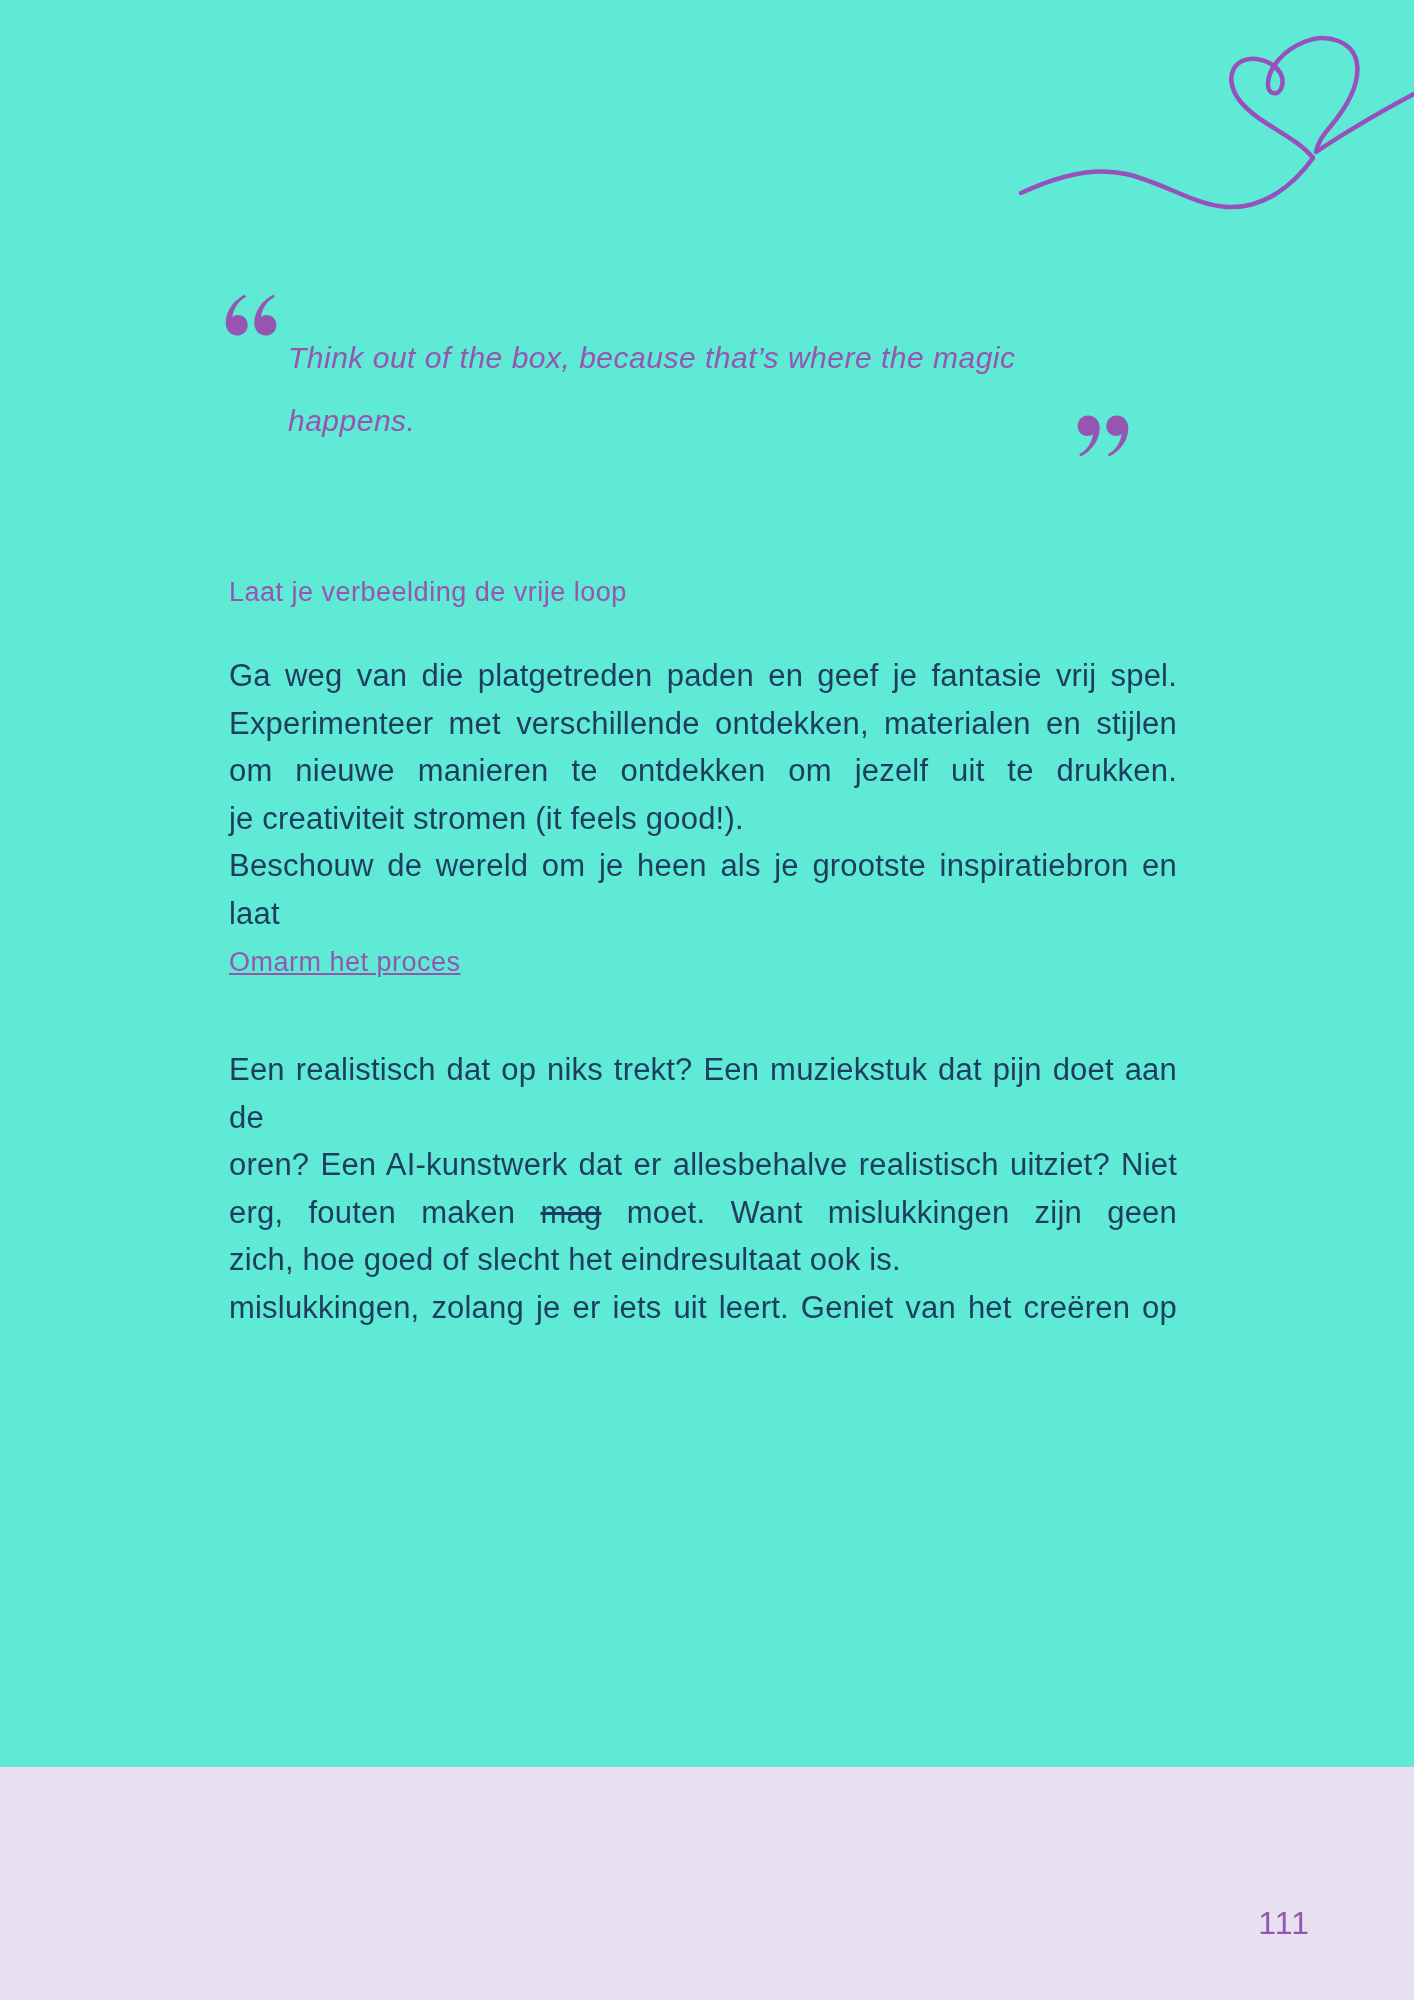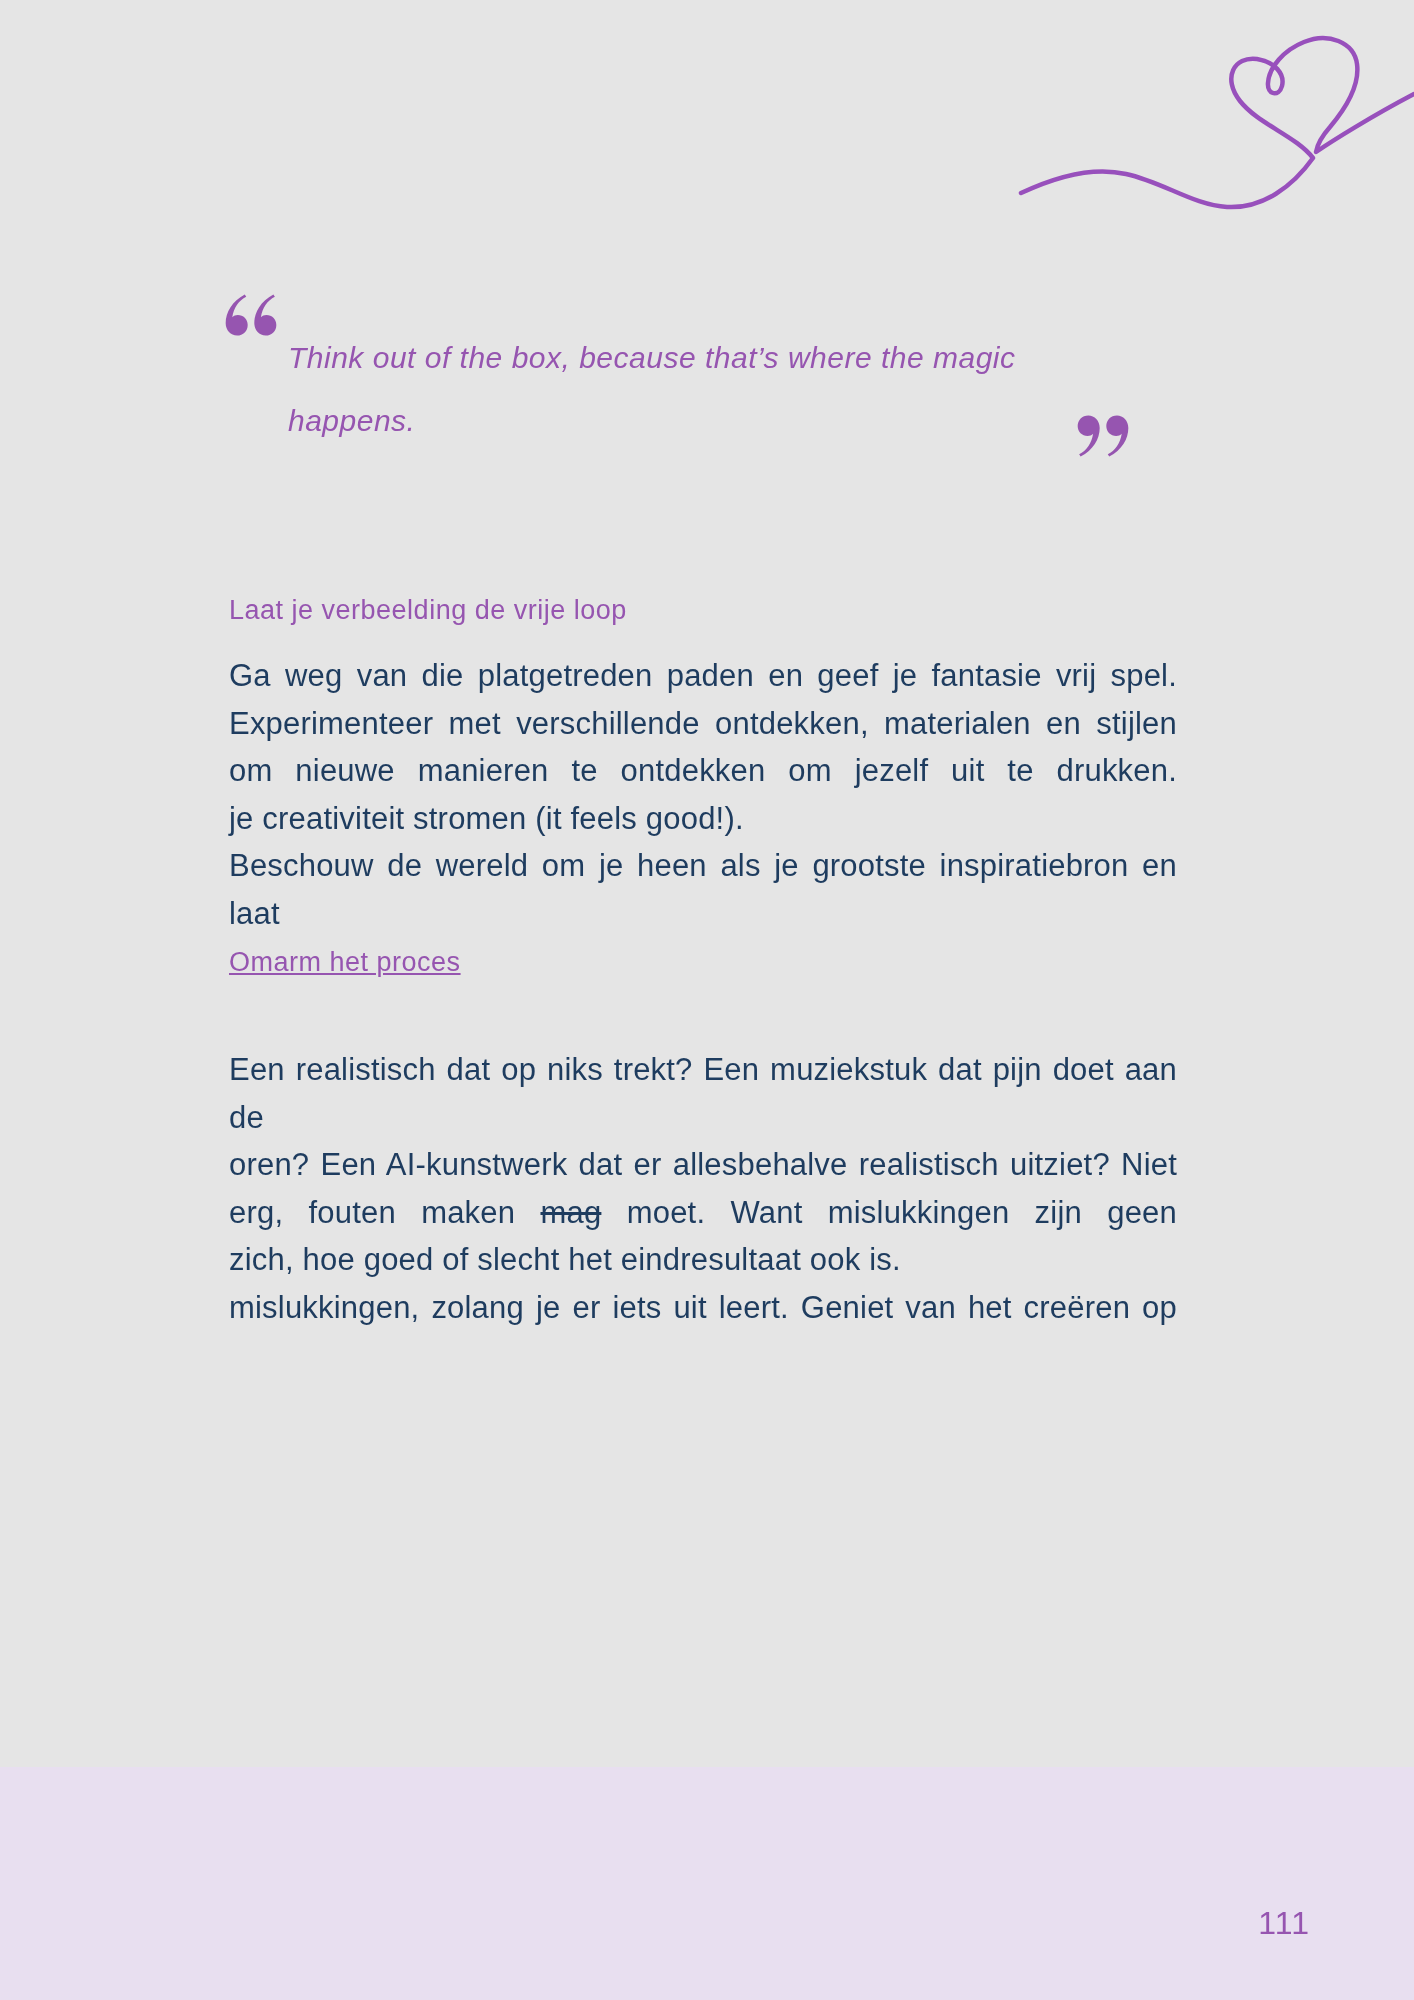--- a/index.html
+++ b/index.html
@@ -1,17 +1,17 @@
 <!DOCTYPE html>
 <html style="--accent-purple: #9655b0; --doodle-purple: #9850bc; --body-navy: #1e3c5f; --footer-lavender: #e8dff0;"><head>
 <meta charset="utf-8">
 <style>
   html,body{margin:0;padding:0;background:#ffffff;}
   .page{
-    position:relative;width:1414px;height:2000px;background:#e5e5e5;
+    position:relative;width:1414px;height:2000px;background:#5eead4;
     overflow:hidden;font-family:"Liberation Sans",sans-serif;
   }
   
   .heart-doodle{position:absolute;top:0;right:0;width:414px;height:220px;}
   .heart-doodle path{fill:none;stroke:var(--doodle-purple,#9850bc);stroke-width:4.5;stroke-linecap:round;stroke-linejoin:round;}
 
   
   .quote-mark{position:absolute;width:58px;height:46px;}
   .quote-mark svg{display:block;width:58px;height:46px;}
   .quote-mark path{fill:var(--accent-purple,#9655b0);}
@@ -22,21 +22,21 @@
     position:absolute;left:288px;top:326px;width:870px;
     font-style:italic;font-size:30px;line-height:63px;
     color:var(--accent-purple,#9655b0);letter-spacing:0.5px;
   }
 
   
   .h-purple{
     position:absolute;left:229px;font-size:27px;font-weight:400;
     color:var(--accent-purple,#9655b0);letter-spacing:0.5px;
   }
-  #heading1{top:577px;margin-top:18px;}
+  #heading1{top:577px;}
   #heading2{top:947px;text-decoration:underline;}
 
   
   .para{
     position:absolute;left:229px;width:948px;
     font-size:31px;line-height:47.5px;
     color:var(--body-navy,#1e3c5f);letter-spacing:0.2px;
   }
   #para1{top:652px;}
   #para2{top:1046px;}

